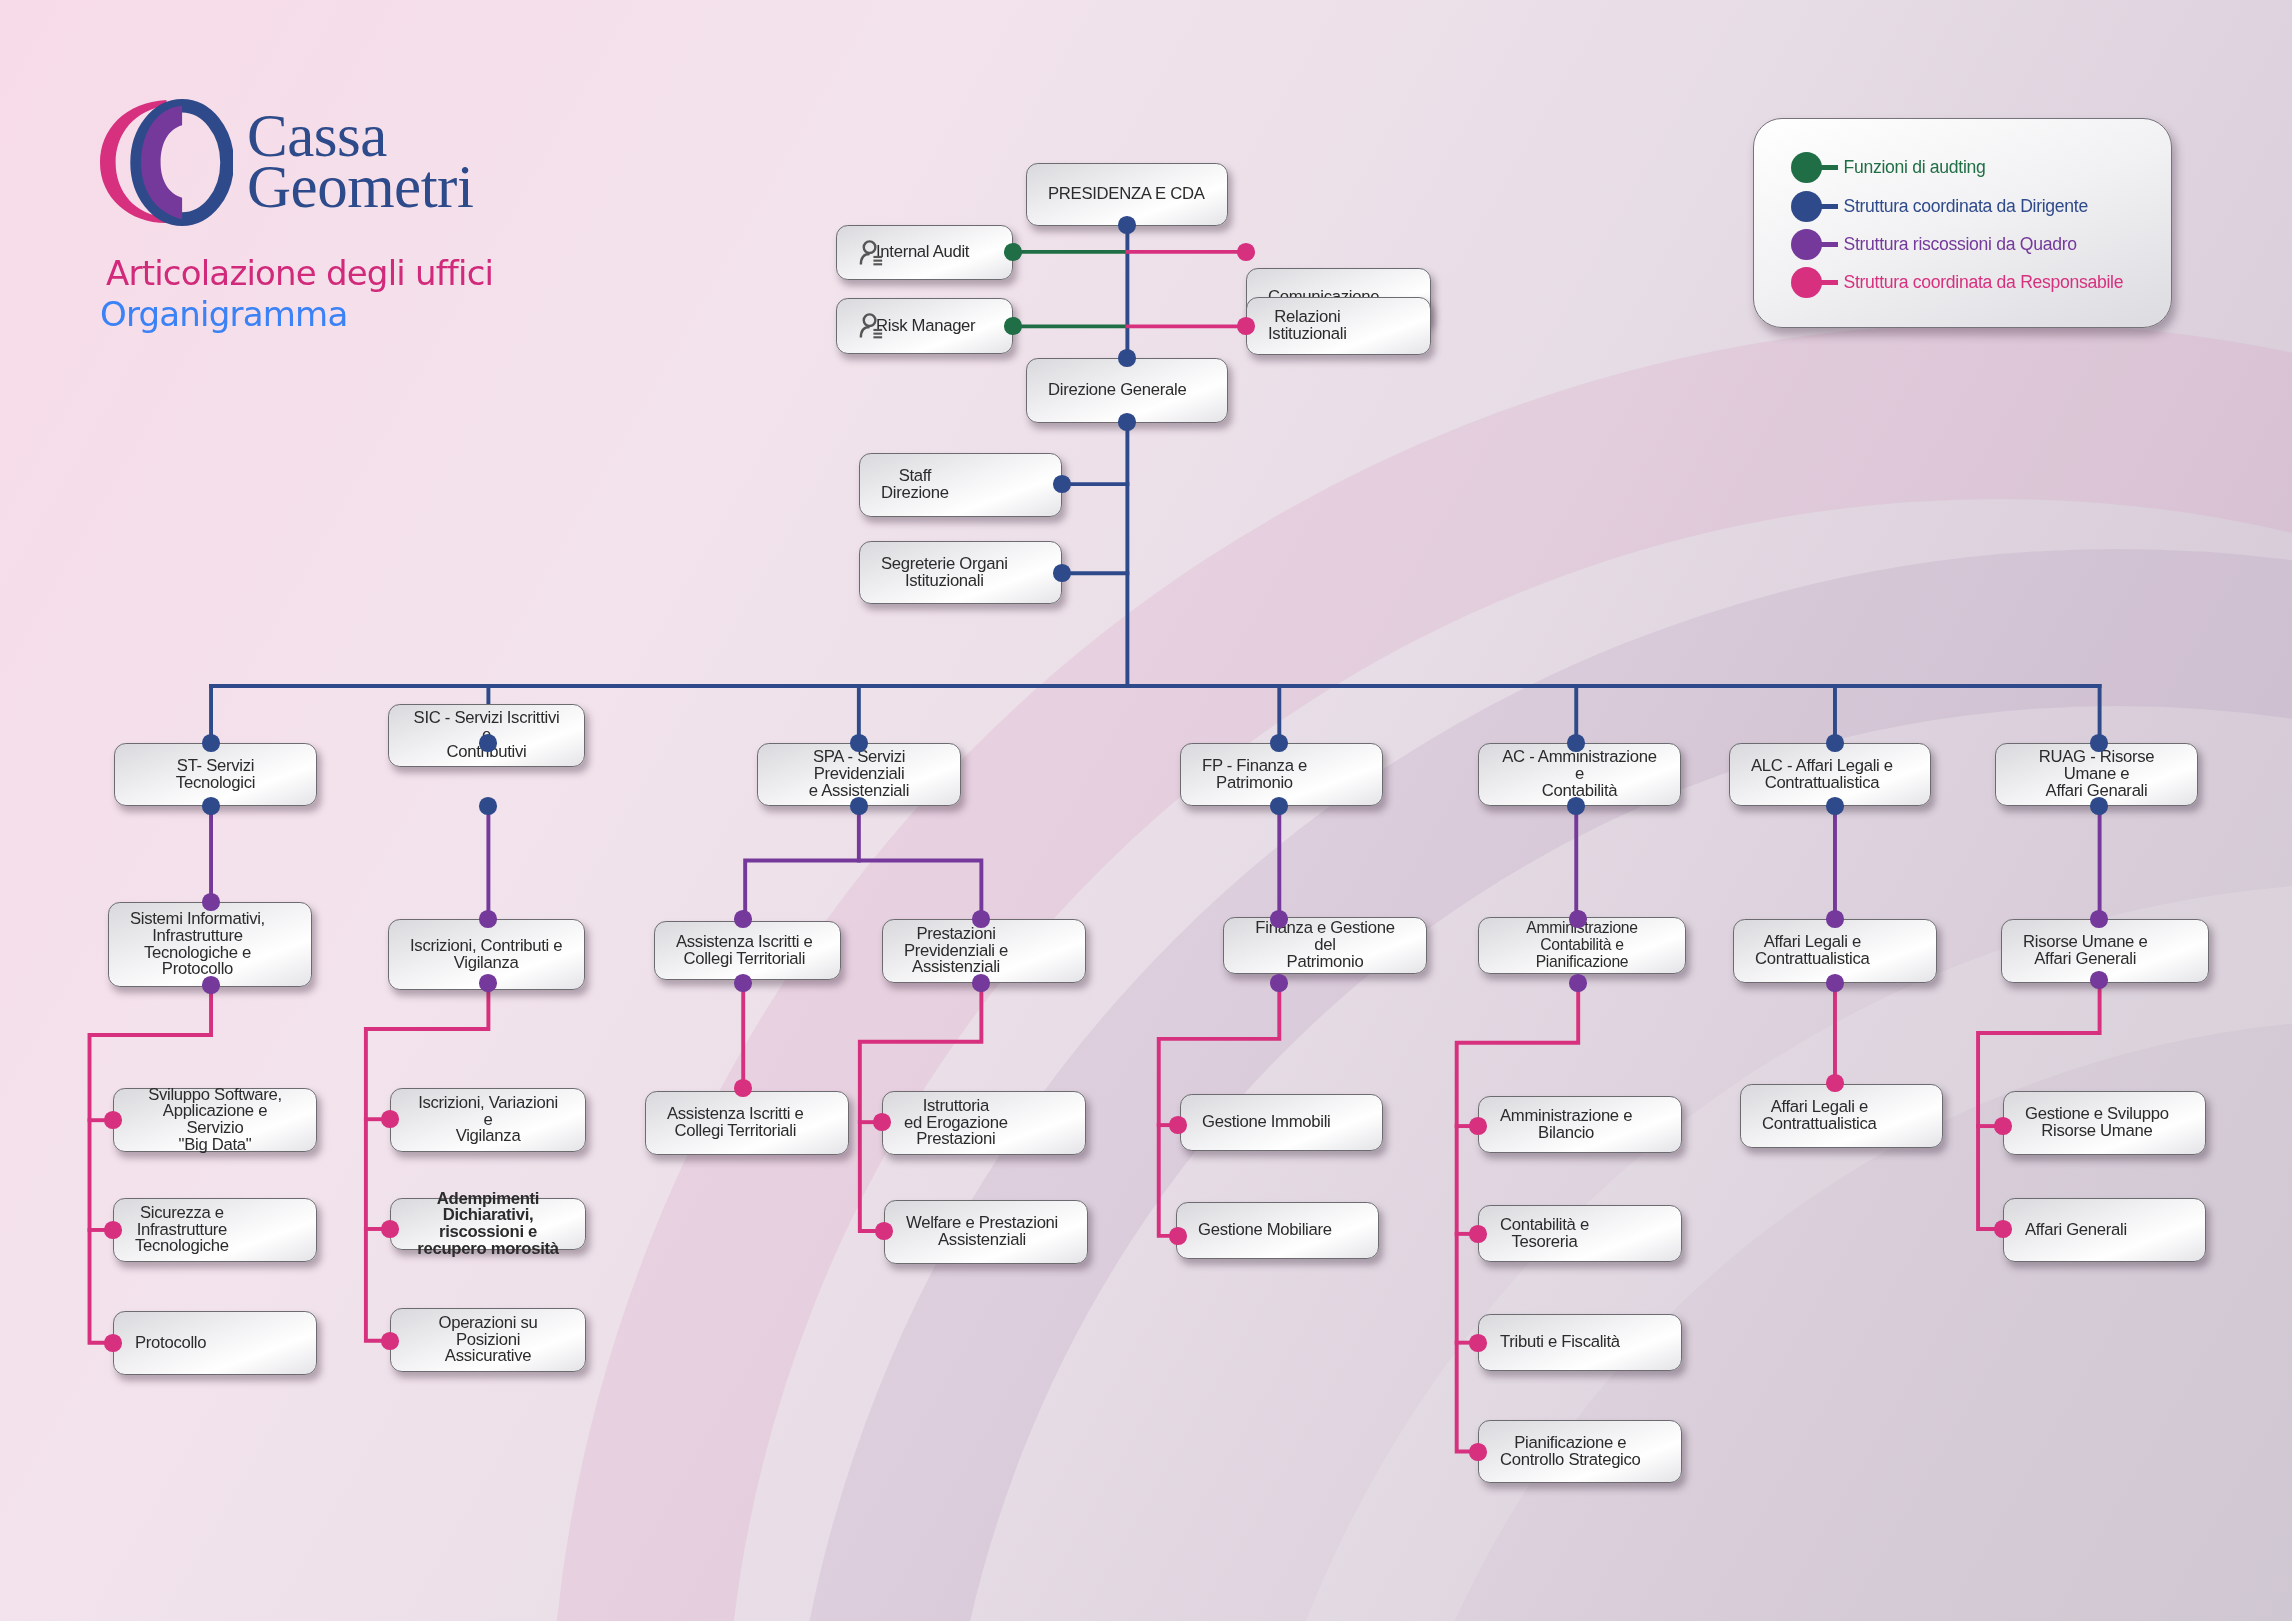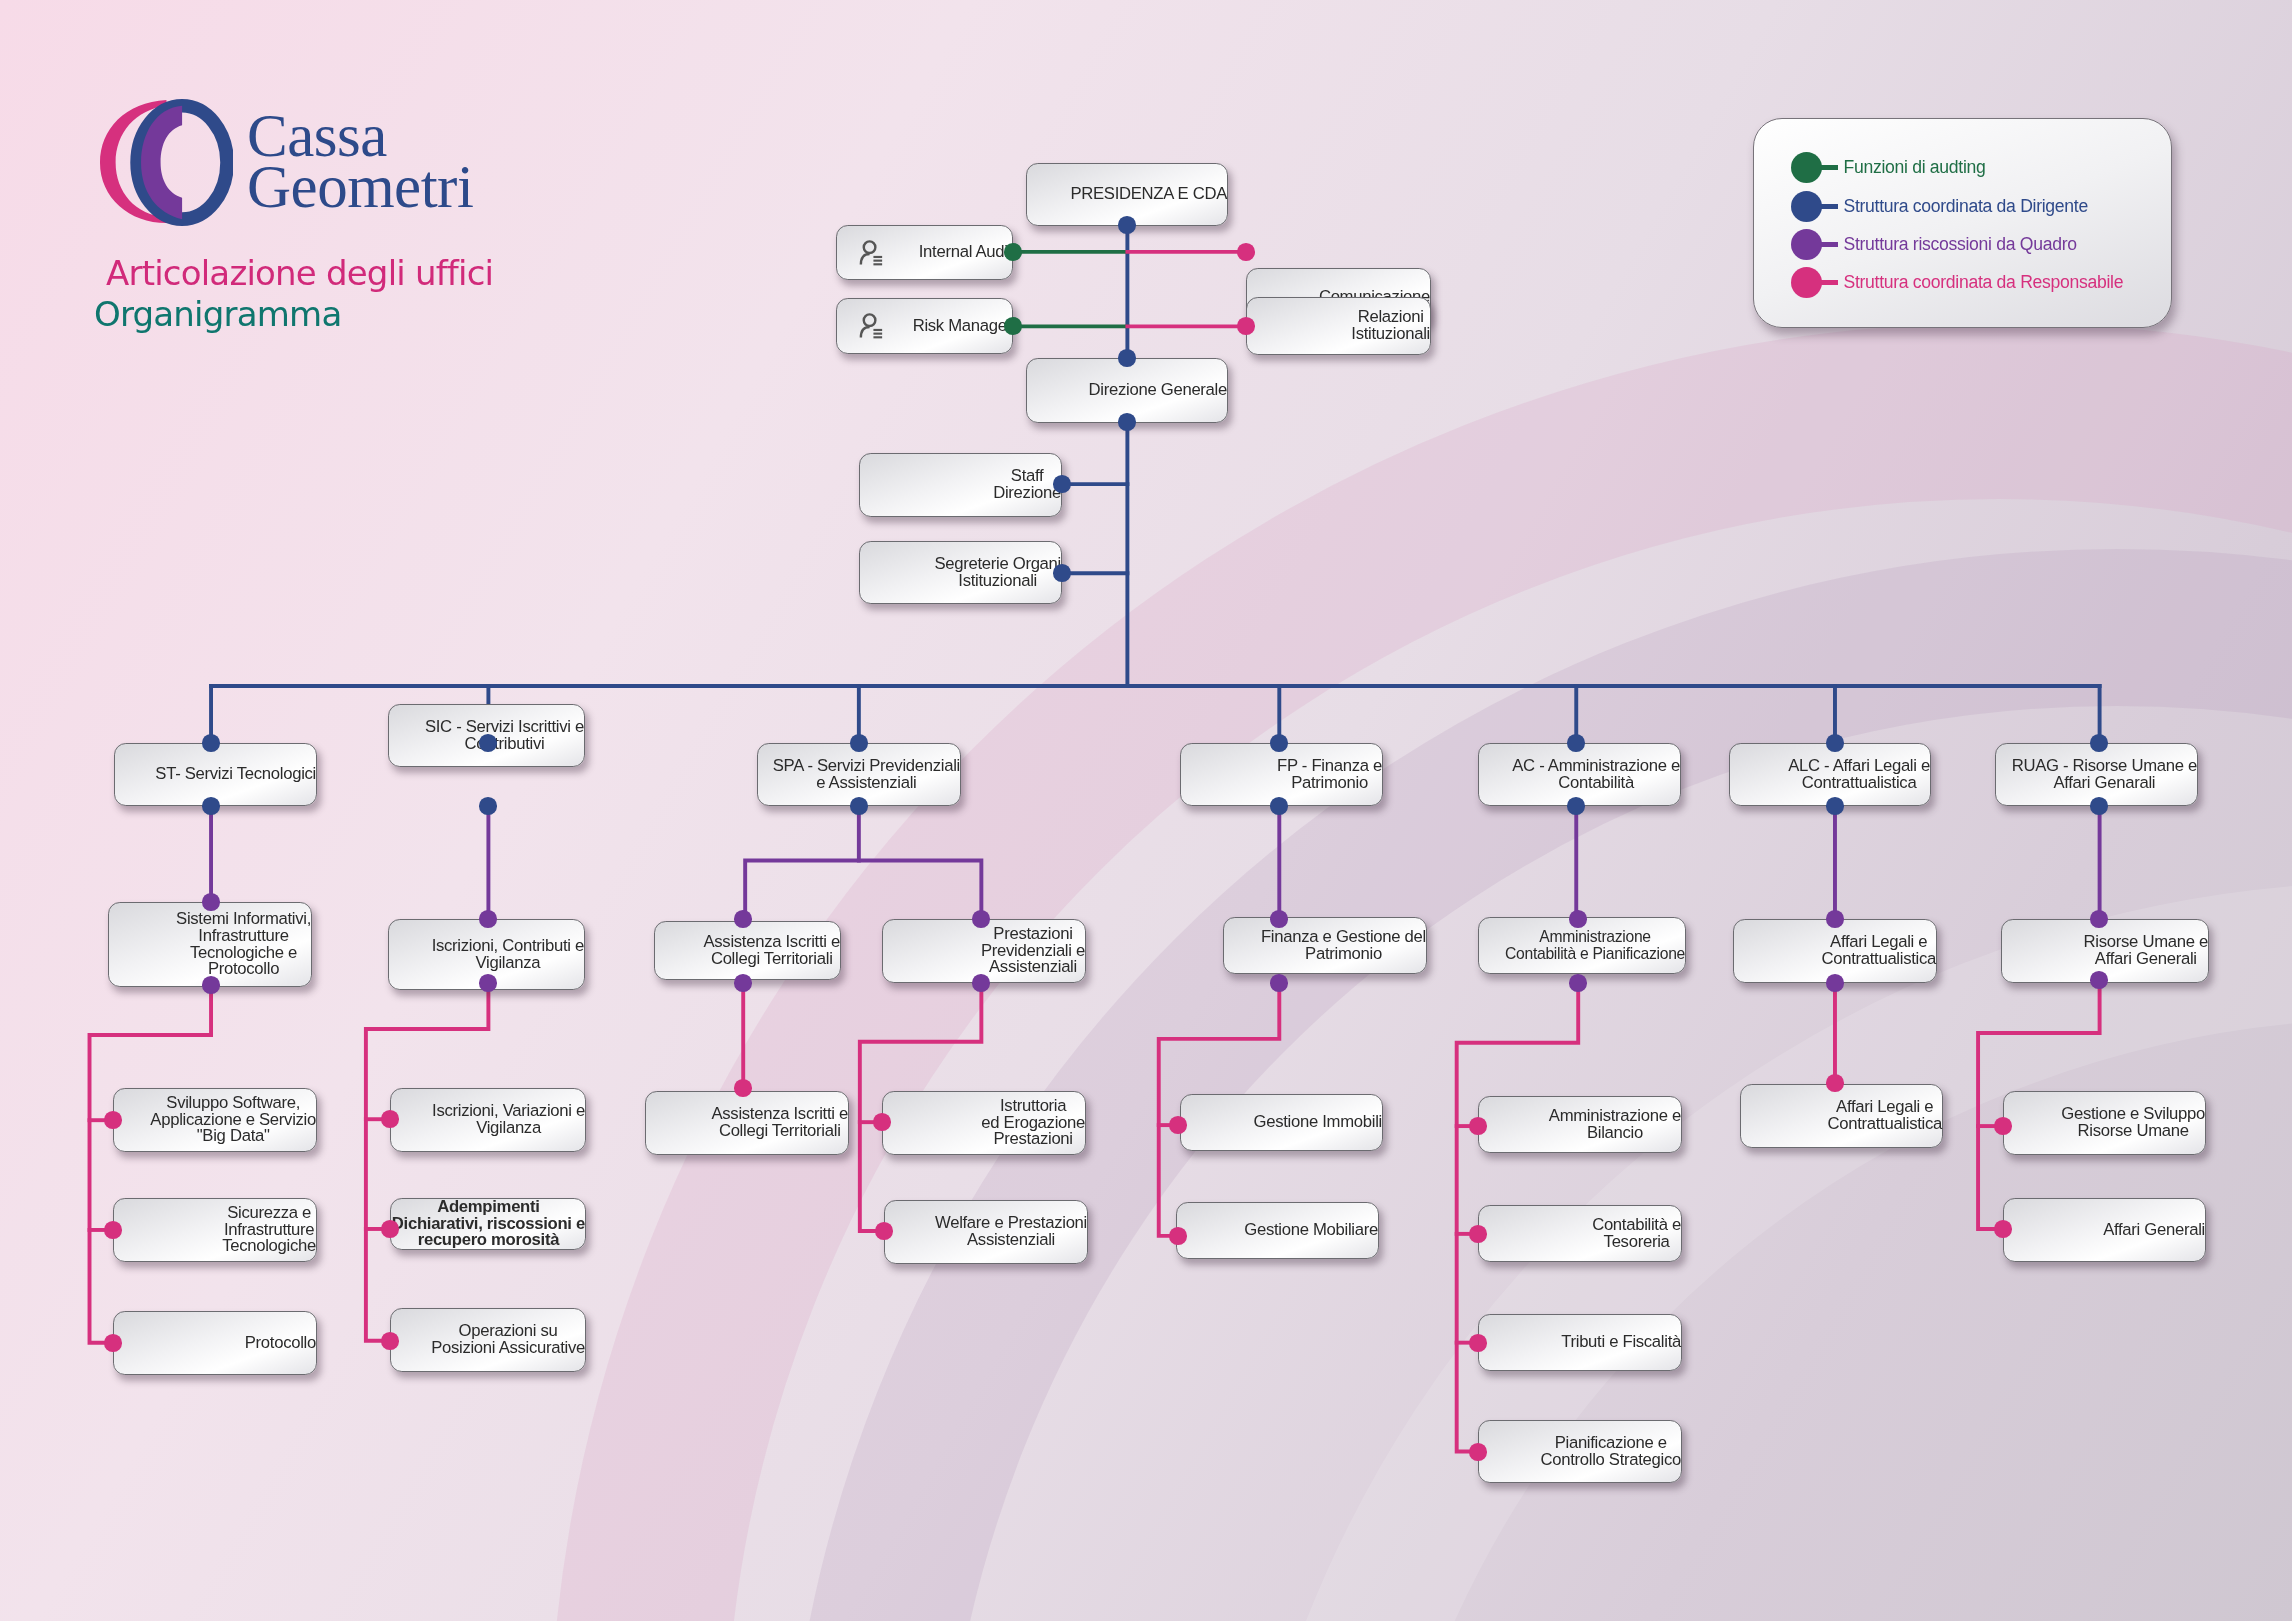--- a/index.html
+++ b/index.html
@@ -11,33 +11,33 @@
   .bg-arc { position:absolute; border-radius:50%; pointer-events:none; }
   .arc1 { left:549px; top:323px; width:2548px; height:2548px; border:176px solid rgba(214,150,190,0.20); }
   .arc2 { left:784px; top:549px; width:2352px; height:2352px; border:157px solid rgba(170,140,180,0.18); }
   .arc3 { left:1225px; top:882px; width:2058px; height:2058px; border:137px solid rgba(255,255,255,0.14); }
   svg.lines { position:absolute; left:0; top:0; width:2293px; height:1621px; }
   .box {
     position:absolute; box-sizing:border-box;
     border:1.5px solid #6b6b70; border-radius:11.8px;
     background: linear-gradient(160deg, #d9d9dd 0%, #f2f2f4 45%, #ffffff 70%, #e4e4e8 100%);
     box-shadow: 3.9px 5.9px 7.8px rgba(60,40,60,0.35);
-    display:flex; align-items:center; justify-content:flex-end; text-align:center;
-    font-size:16.7px; line-height:16.7px; color:#2b2b2b; padding:0 0;
+    display:flex; align-items:center; justify-content:flex-start; text-align:center;
+    font-size:16.7px; line-height:16.7px; color:#2b2b2b; padding:0 21px;
     letter-spacing:-0.3px;
   }
   .box span { white-space:pre-line; }
   .dot { position:absolute; width:17.6px; height:17.6px; border-radius:50%; margin:-8.8px 0 0 -8.8px; }
   .c-blue { background:#2f4a8a; }
   .c-purple { background:#74399a; }
   .c-pink { background:#d6307e; }
   .c-green { background:#1f6e45; }
   .logo-text { position:absolute; left:247px; top:110px; font-family:"Liberation Serif","DejaVu Serif",serif; color:#2d4a8a; font-size:61px; line-height:51px; letter-spacing:-0.5px; }
   .title1 { position:absolute; left:106px; top:253px; font-family:"DejaVu Sans",sans-serif; color:#d12a7a; font-size:34px; letter-spacing:-0.8px; }
-  .title2 { position:absolute; left:94px; top:294px; font-family:"DejaVu Sans",sans-serif; color:#0f766e; font-size:34px; letter-spacing:-0.8px; }
+  .title2 { position:absolute; left:100px; top:294px; font-family:"DejaVu Sans",sans-serif; color:#3b82f6; font-size:34px; letter-spacing:-0.8px; }
   .legend {
     position:absolute; left:1753px; top:118px; width:419px; height:210px; box-sizing:border-box;
     border:1.5px solid #77737a; border-radius:29px;
     background:linear-gradient(160deg,#ffffff 0%, #f1f1f3 50%, #dcdbe0 100%);
     box-shadow: 3.9px 6.9px 9.8px rgba(60,40,60,0.35);
   }
   .leg-row { position:absolute; left:37px; height:33px; display:flex; align-items:center; }
   .leg-dot { width:31px; height:31px; border-radius:50%; position:relative; }
   .leg-bar { width:17.6px; height:5.9px; margin-left:-2px; }
   .leg-label { margin-left:5.9px; font-size:17.6px; letter-spacing:-0.3px; }

